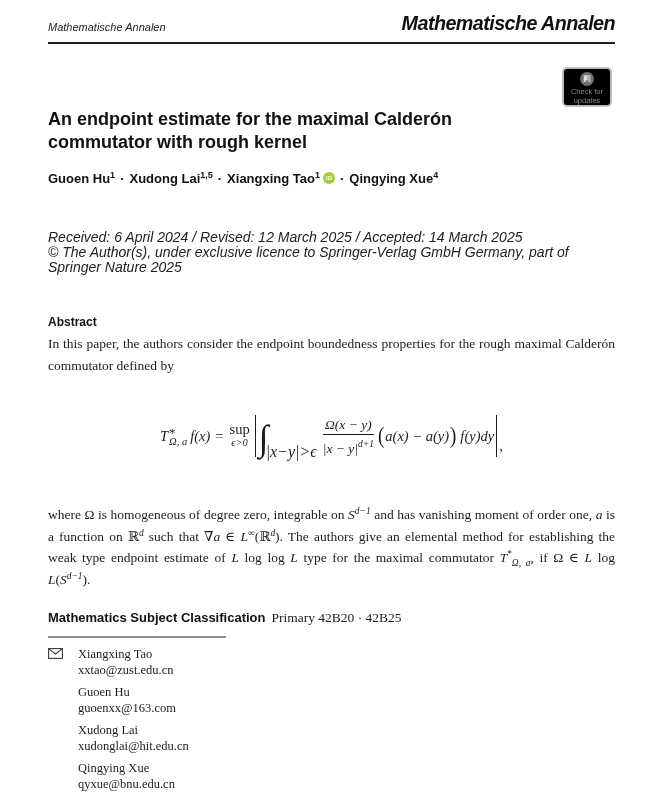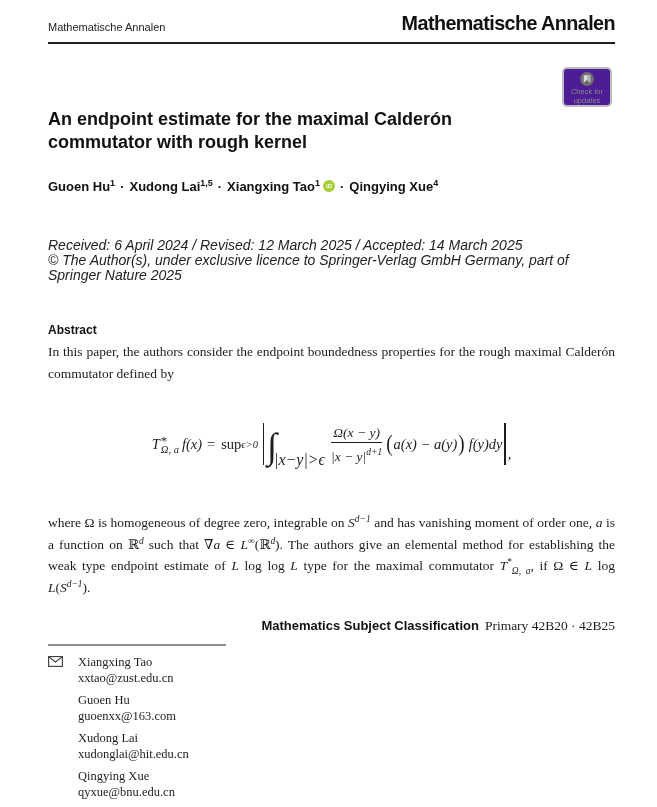--- a/index.html
+++ b/index.html
@@ -2,38 +2,38 @@
 <html><head>
 <meta charset="utf-8">
 <style>
   html,body{margin:0;padding:0;background:#ffffff;}
   .page{position:relative;width:657px;height:807px;background:#fff;overflow:hidden;
         font-family:"Liberation Serif","DejaVu Serif","DejaVu Sans",serif;color:#1c1c1c;}
   .content{padding:0 42px 0 48px;}
 
   
   .header{display:flex;justify-content:space-between;align-items:flex-end;
-          padding-top:11px;padding-bottom:7px;border-bottom:2px solid #1f1f1f;}
+          padding-top:11px;padding-bottom:7px;border-bottom:2px solid #1f1f1f;font-style:italic;}
   .head-left{font-family:"Liberation Sans",sans-serif;font-size:11px;line-height:15px;color:#222;}
   .doi{color:#222;text-decoration:none;}
   .journal-logo{font-family:"Liberation Sans",sans-serif;font-weight:700;font-size:21px;
                 letter-spacing:-0.6px;transform:scaleX(0.94);transform-origin:right bottom;color:#111;}
 
   
-  .badge{position:absolute;top:67px;right:45px;width:46px;height:36px;background:#4c1d95;
+  .badge{position:absolute;top:67px;right:45px;width:46px;height:36px;background:#000000;
          border:2px solid #bdbdbd;border-radius:5px;display:flex;flex-direction:column;
          align-items:center;justify-content:flex-start;cursor:pointer;}
   .badge-text{font-family:"Liberation Sans",sans-serif;font-size:7.5px;line-height:8.5px;
               color:#8a8a8a;text-align:center;margin-top:1px;}
 
   
   .title{font-family:"Liberation Sans",sans-serif;font-weight:700;font-size:18px;line-height:23px;
          color:#111;margin-top:64px;max-width:505px;}
   .authors{font-family:"Liberation Sans",sans-serif;font-weight:700;font-size:13px;color:#111;
-           margin-top:24px;display:flex;align-items:center;flex-wrap:wrap;}
+           margin-top:16px;display:flex;align-items:center;flex-wrap:wrap;}
   .authors sup{font-size:9px;font-weight:700;}
   .dot{margin:0 5px;}
   .orcid{display:inline-flex;align-items:center;justify-content:center;width:12px;height:12px;
          border-radius:50%;background:#a6ce39;color:#fff;font-family:"Liberation Sans",sans-serif;
          font-size:6px;font-weight:700;margin-left:3px;cursor:pointer;}
 
   
   .meta{font-family:"Liberation Sans",sans-serif;font-size:14px;line-height:15px;color:#222;margin-top:44px;font-style:italic;}
 
   
@@ -48,35 +48,35 @@
   
   .formula{display:flex;align-items:center;justify-content:center;margin-top:32px;height:56px;
            font-size:14.5px;}
   .tss{display:inline-flex;flex-direction:column;align-items:flex-start;line-height:9px;
        font-size:10.5px;margin:2px 3px 0 1px;}
   .tss .top{font-size:13px;height:9px;}
   .tss .bot{font-style:italic;}
   .m-i{font-style:italic;}
   .f-fx{margin-right:5px;}
   .f-eq{margin-right:6px;}
-  .supstack{display:inline-flex;flex-direction:row;align-items:center;line-height:13px;margin-right:3px;}
+  .supstack{display:inline-flex;flex-direction:column;align-items:center;line-height:13px;margin-right:3px;}
   .supstack .cond{font-size:10.5px;font-style:italic;}
   .vbar{width:1.2px;height:42px;background:#1c1c1c;margin:0 2px;flex:none;}
   .intwrap{display:inline-flex;align-items:flex-end;margin:0 3px 0 1px;}
   .int{font-size:36px;line-height:40px;transform:translateY(2px);}
   .int-sub{font-size:16px;font-style:italic;margin-left:-3px;transform:translateY(5px);white-space:nowrap;}
   .frac{display:inline-flex;flex-direction:column;align-items:center;font-size:13.5px;line-height:16px;
         margin:0 3px;font-style:italic;}
   .frac .fbar{height:1px;background:#1c1c1c;width:100%;margin:1px 0;}
   .frac sup{font-size:9.5px;}
   .bigp{font-size:19px;transform:scaleY(1.18);margin:0 1px;}
   .f-comma{align-self:flex-end;margin-bottom:9px;}
 
   
-  .msc{margin-top:20px;font-size:13.5px;text-align:right;}
+  .msc{margin-top:20px;font-size:13.5px;}
   .msc-label{font-family:"Liberation Sans",sans-serif;font-weight:700;font-size:13px;color:#111;margin-right:6px;}
 
   
   .foot-rule{width:178px;border:none;border-top:2px solid #8f8f8f;margin:10px 0 0 0;}
   .contacts{margin-top:8px;font-size:12.5px;line-height:16px;}
   .contact-row{display:flex;margin-bottom:6px;}
   .c-icon{width:30px;flex:none;padding-top:1px;}
   .c-name{display:block;}
   .c-email{color:#1c1c1c;text-decoration:none;cursor:pointer;}
 </style>

